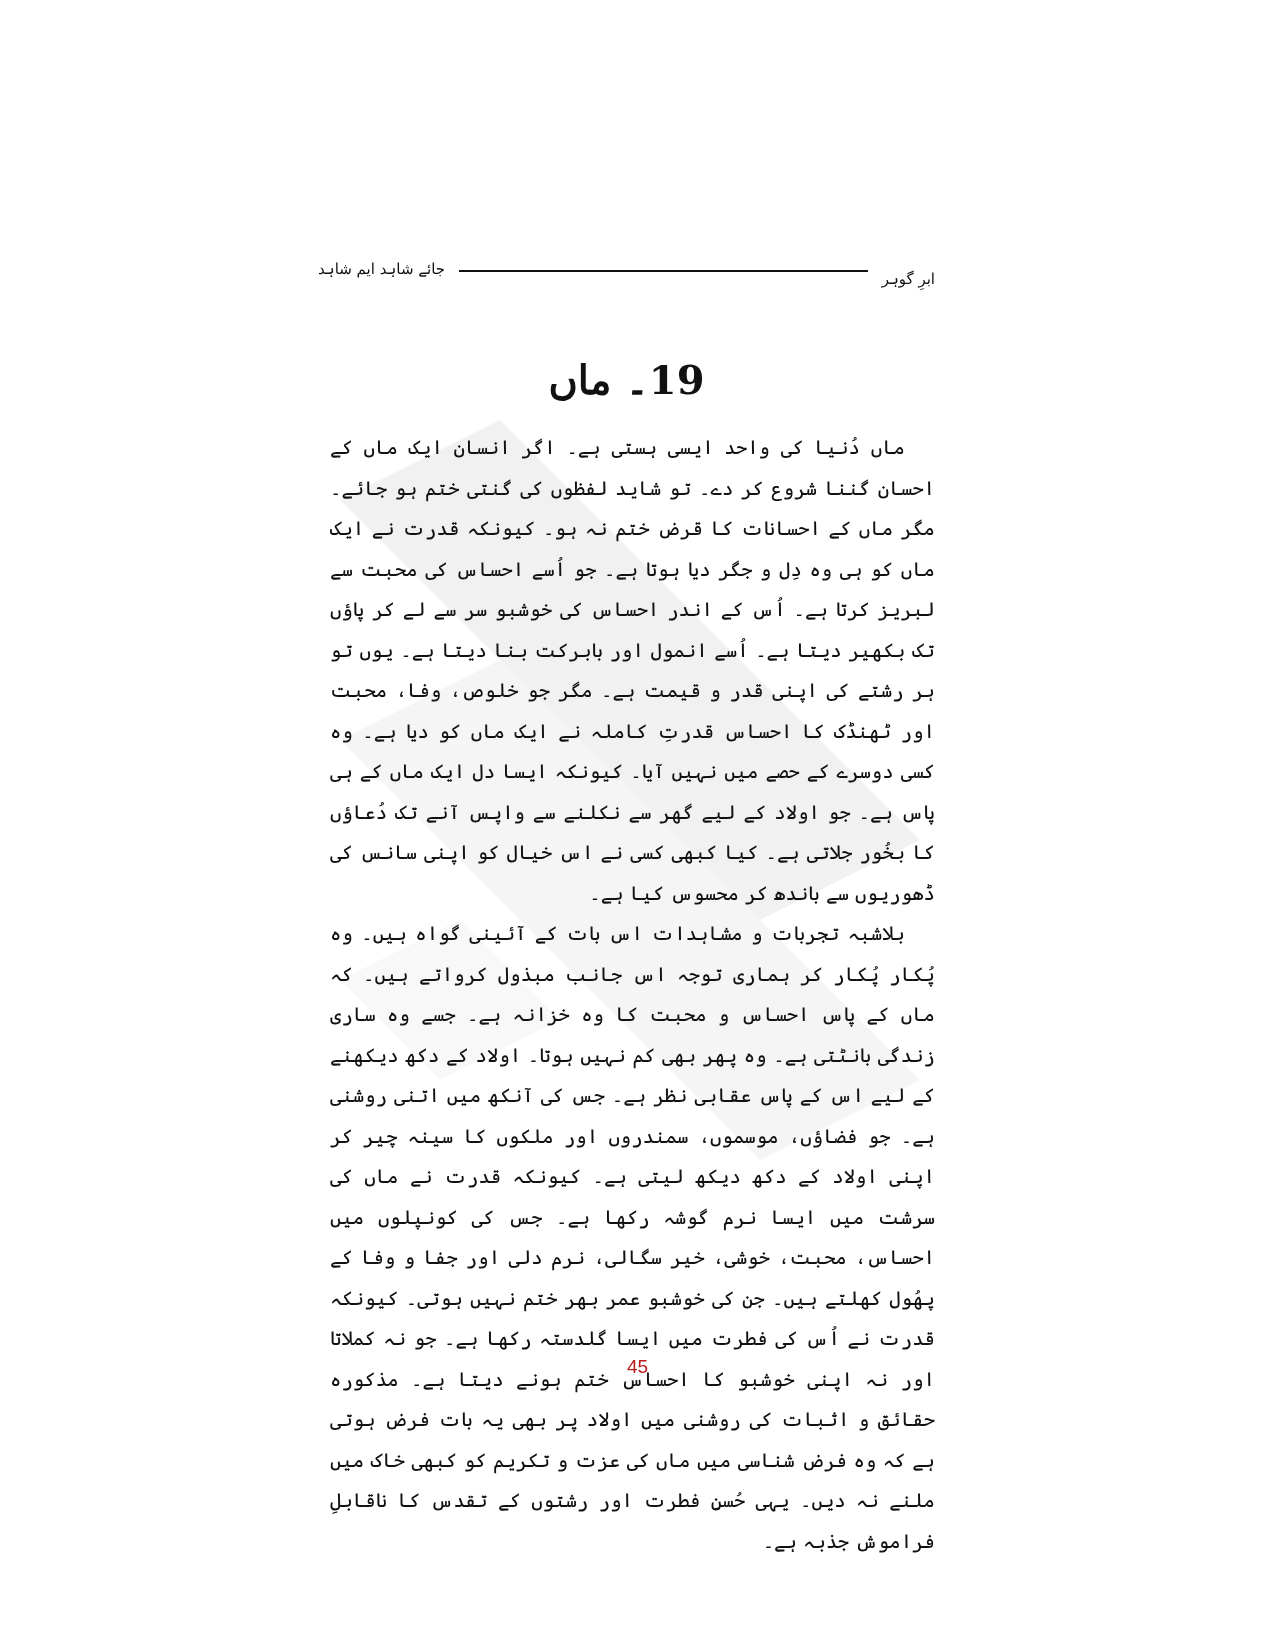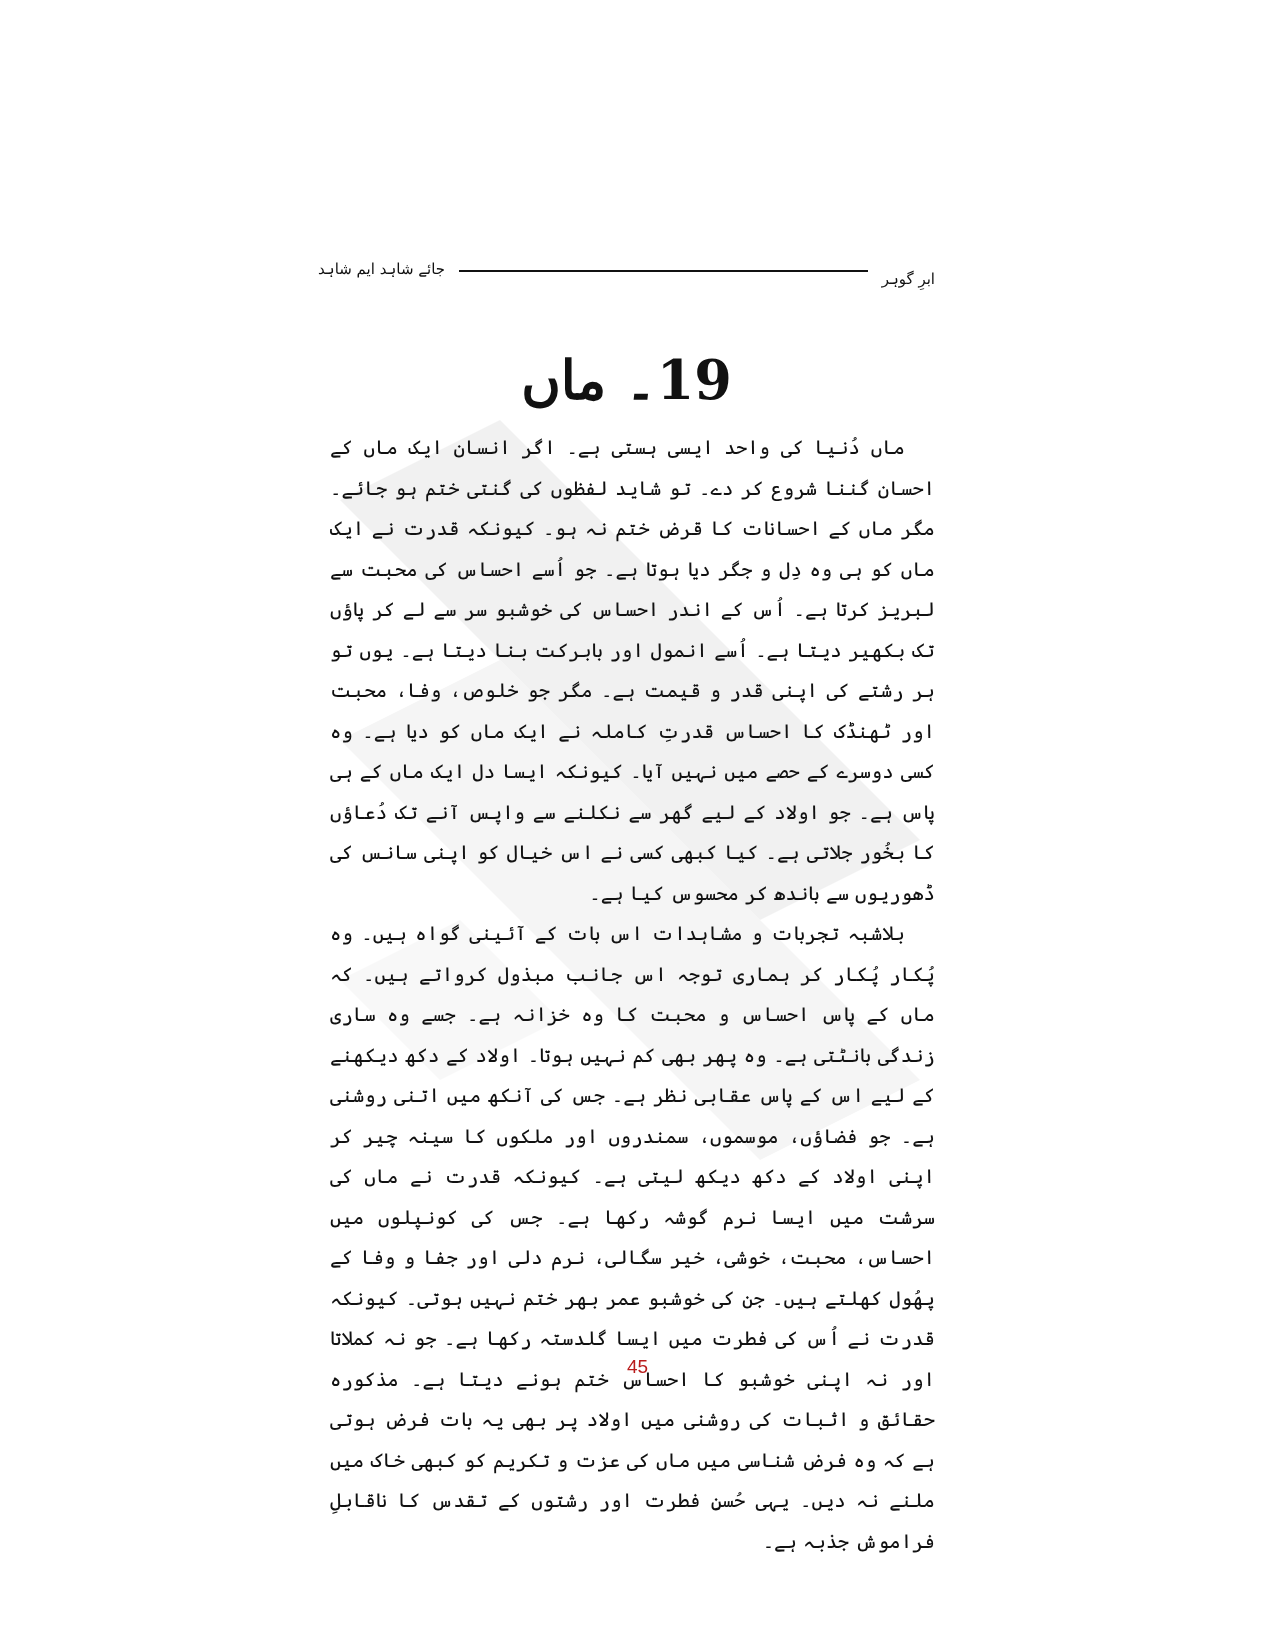--- a/index.html
+++ b/index.html
@@ -50,21 +50,21 @@
       white-space: nowrap;
       padding-right: 14px;
     }
     .chapter-title {
       position: absolute;
       top: 350px;
       left: 318px;
       width: 617px;
       text-align: center;
       direction: rtl;
-      font-size: 54px;
+      font-size: 40px;
       font-weight: bold;
       line-height: 60px;
     }
     .body-text {
       position: absolute;
       top: 428px;
       left: 330px;
       width: 605px;
       direction: rtl;
       text-align: justify;

